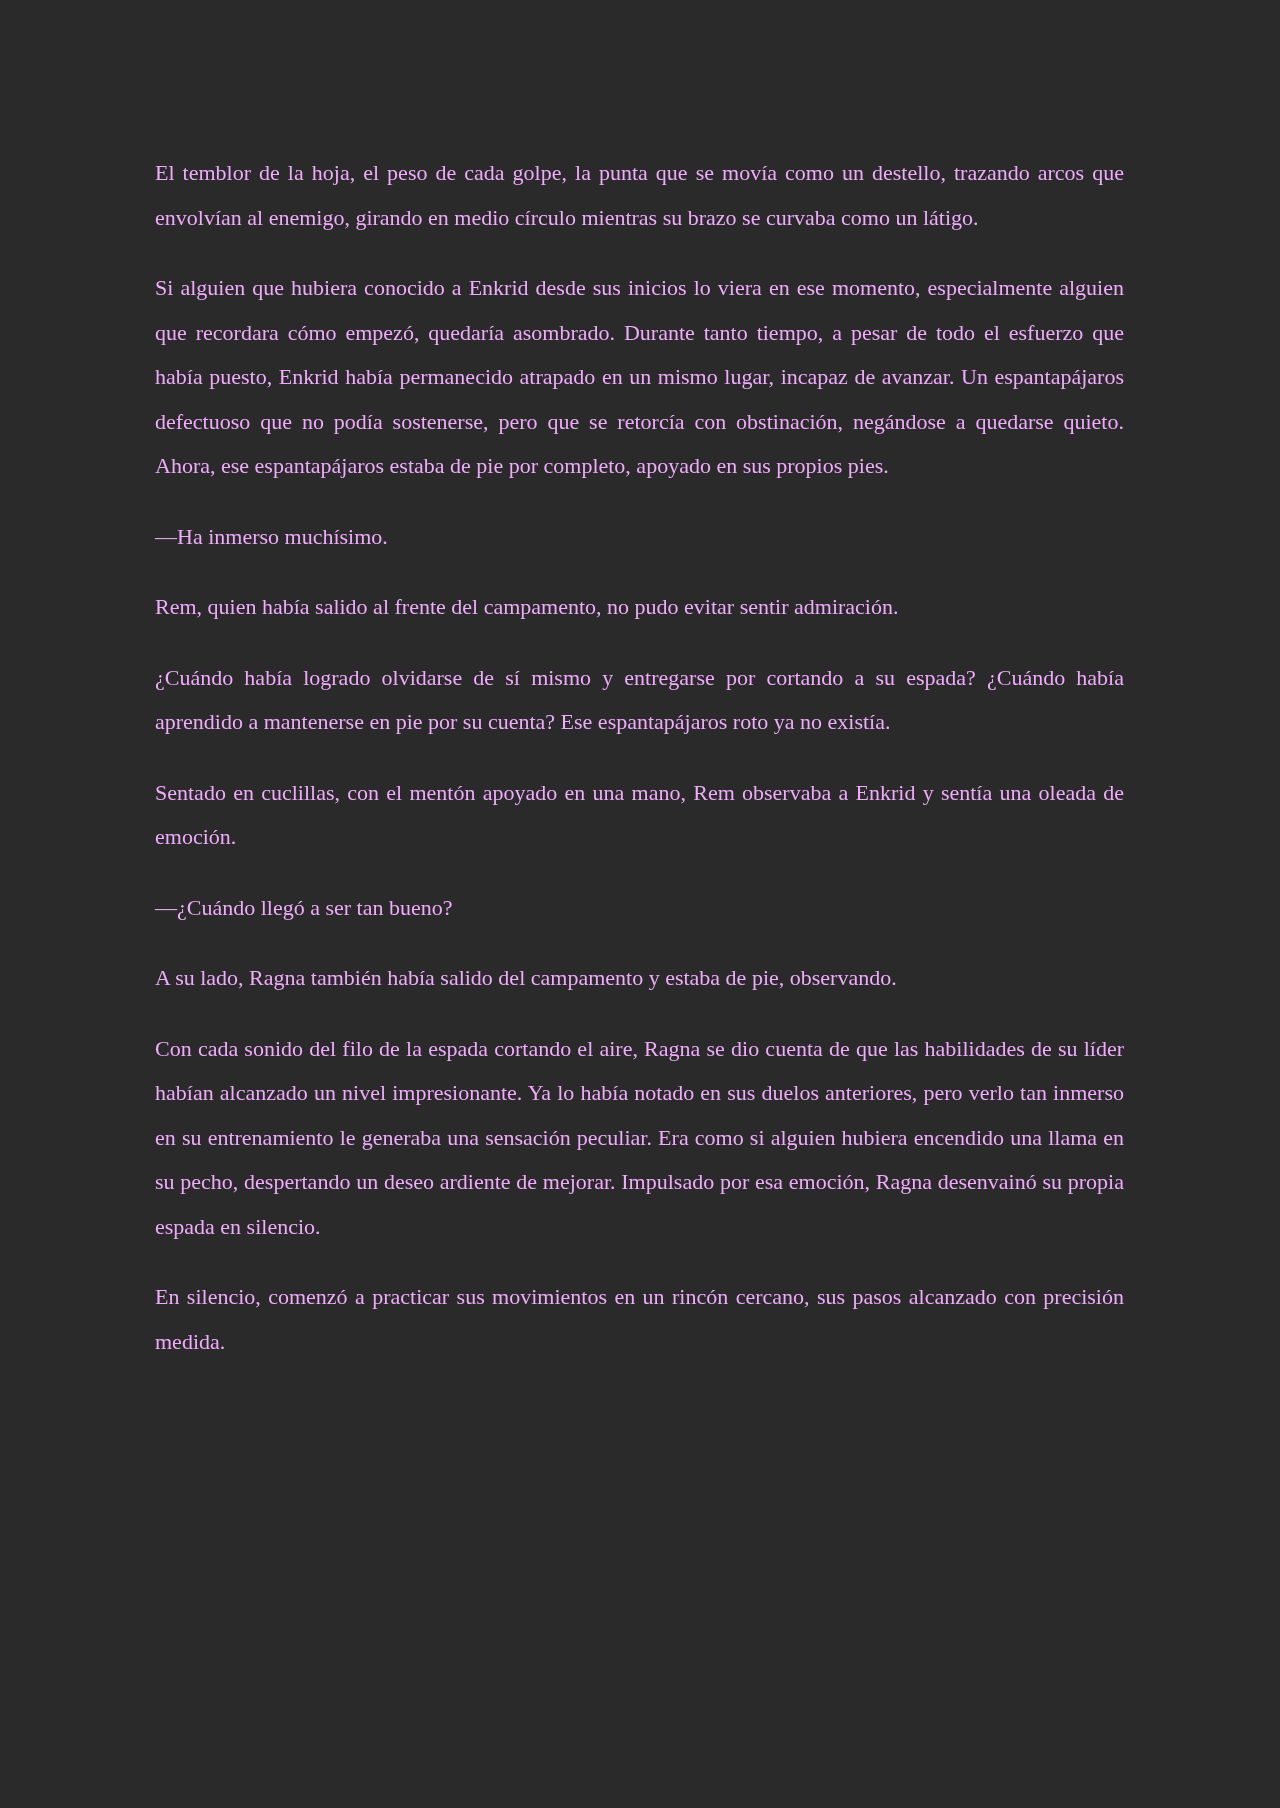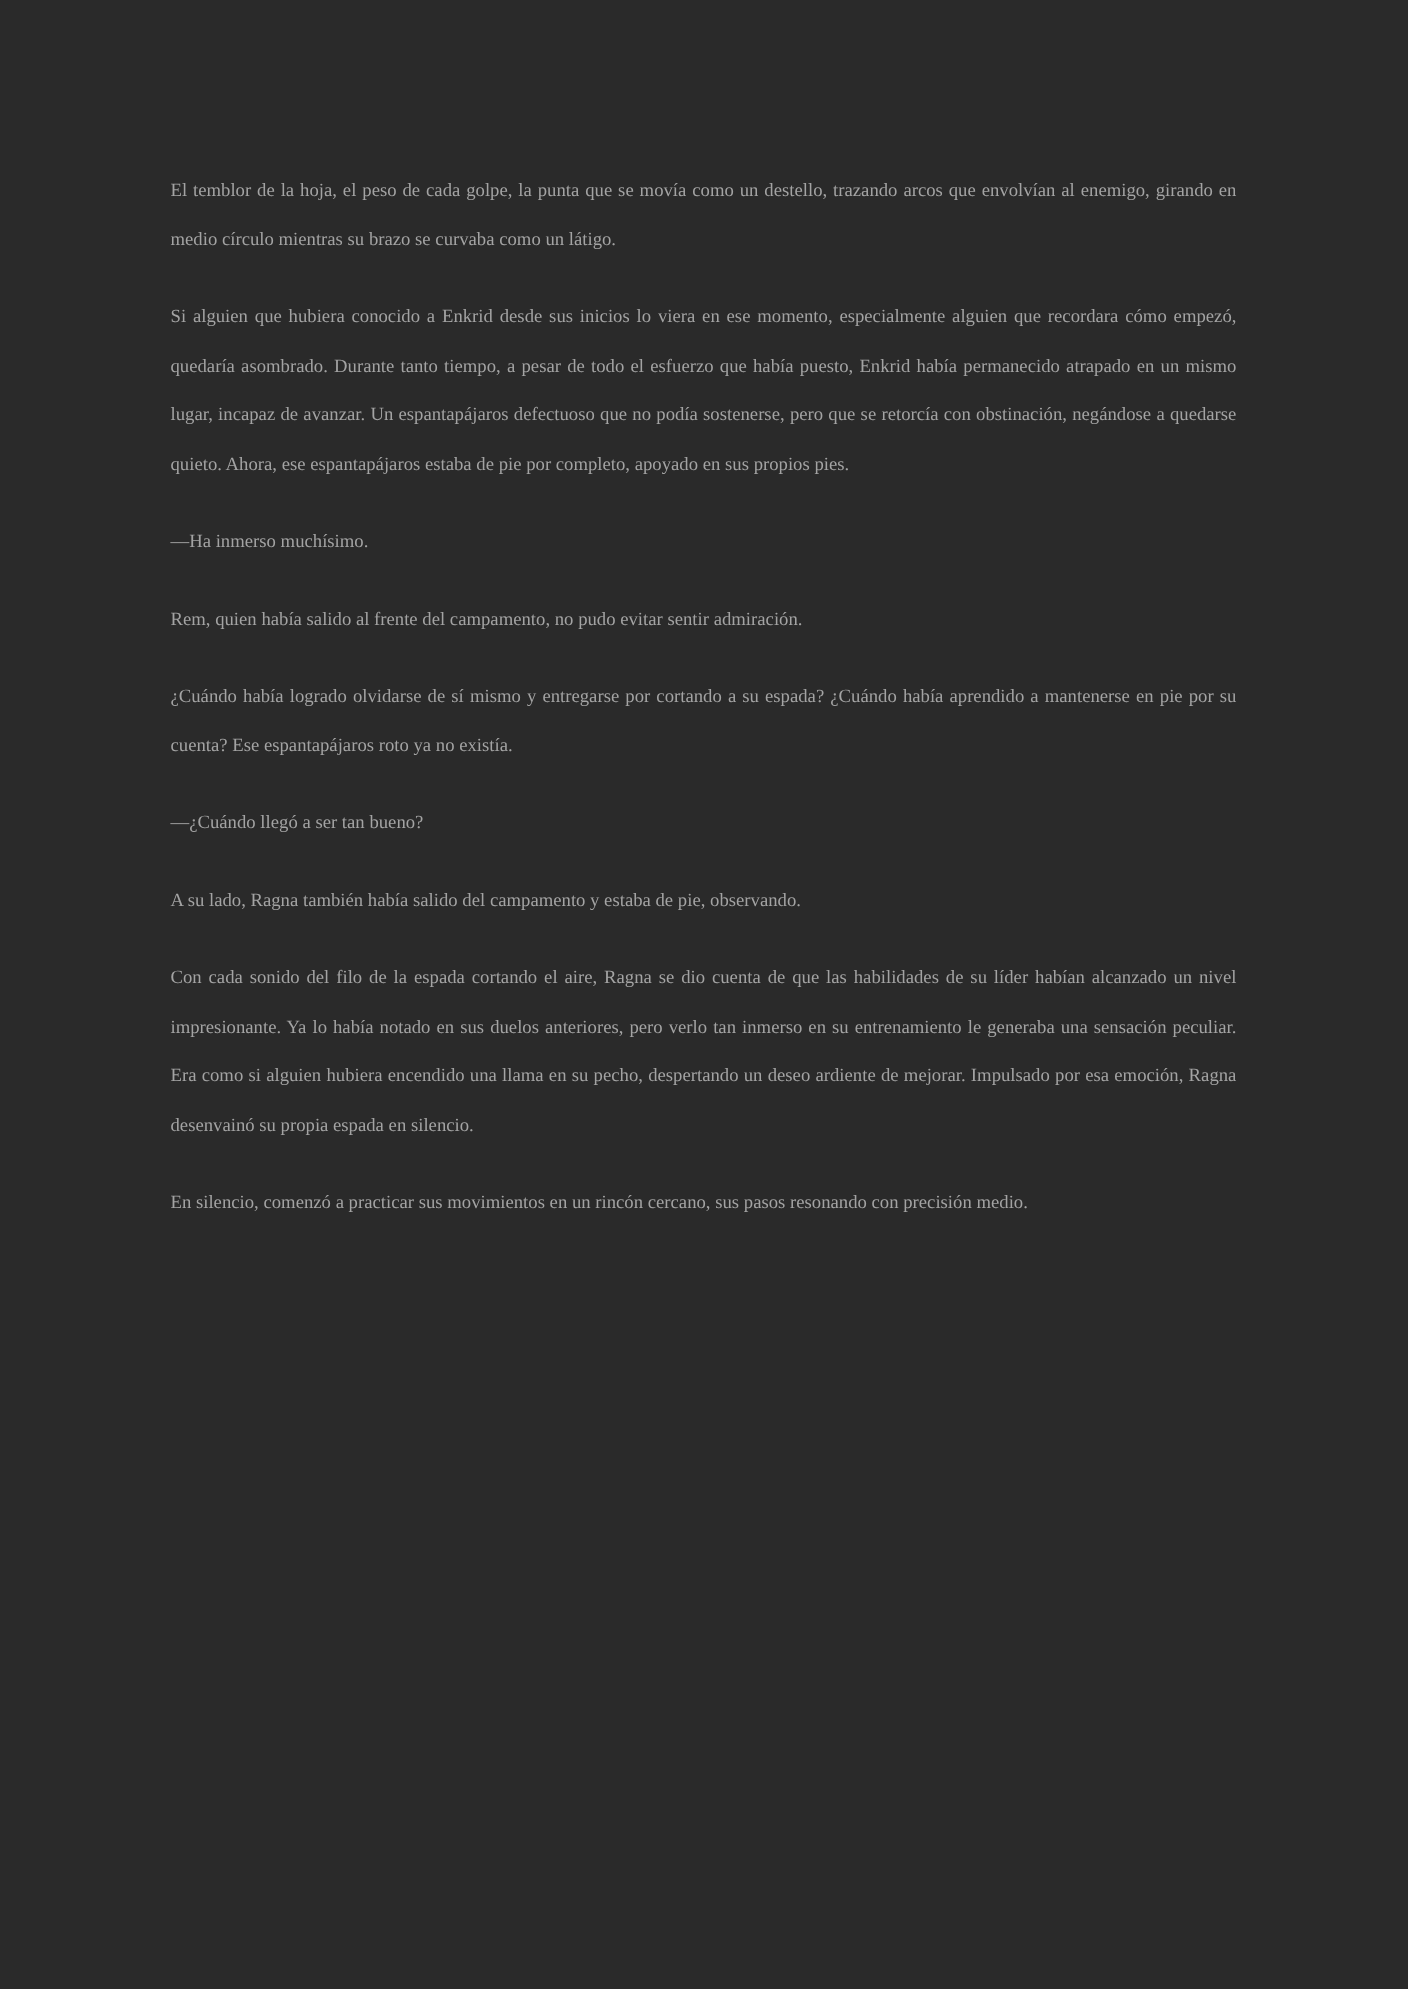--- a/index.html
+++ b/index.html
@@ -14,34 +14,35 @@
     }
     .reader {
       position: absolute;
       left: 155px;
       top: 151px;
       width: 969px;
     }
     .reader p {
       margin: 0 0 26px 0;
       font-family: "Liberation Serif", "DejaVu Serif", serif;
-      font-size: 17px;
+      font-size: 22px;
       line-height: 44.5px;
-      color: #a3a3a3;
+      color: #f0abfc;
       text-align: justify;
       letter-spacing: 0;
       word-spacing: 0;
     }
   </style>
 </head>
 <body>
 
 <main class="reader">
   <p>El temblor de la hoja, el peso de cada golpe, la punta que se movía como un destello, trazando arcos que envolvían al enemigo, girando en medio círculo mientras su brazo se curvaba como un látigo.</p>
   <p>Si alguien que hubiera conocido a Enkrid desde sus inicios lo viera en ese momento, especialmente alguien que recordara cómo empezó, quedaría asombrado. Durante tanto tiempo, a pesar de todo el esfuerzo que había puesto, Enkrid había permanecido atrapado en un mismo lugar, incapaz de avanzar.  Un espantapájaros defectuoso que no podía sostenerse, pero que se retorcía con obstinación, negándose a quedarse quieto. Ahora, ese espantapájaros estaba de pie por completo, apoyado en sus propios pies.</p>
   <p>—Ha inmerso muchísimo.</p>
   <p>Rem, quien había salido al frente del campamento, no pudo evitar sentir admiración.</p>
   <p>¿Cuándo había logrado olvidarse de sí mismo y entregarse por cortando a su espada? ¿Cuándo había aprendido a mantenerse en pie por su cuenta? Ese espantapájaros roto ya no existía.</p>
+  <p>Sentado en cuclillas, con el mentón apoyado en una mano, Rem observaba a Enkrid y sentía una oleada de emoción.</p>
   <p>—¿Cuándo llegó a ser tan bueno?</p>
   <p>A su lado, Ragna también había salido del campamento y estaba de pie, observando.</p>
   <p>Con cada sonido del filo de la espada cortando el aire, Ragna se dio cuenta de que las habilidades de su líder habían alcanzado un nivel impresionante. Ya lo había notado en sus duelos anteriores, pero verlo tan inmerso en su entrenamiento le generaba una sensación peculiar. Era como si alguien hubiera encendido una llama en su pecho, despertando un deseo ardiente de mejorar. Impulsado por esa emoción, Ragna desenvainó su propia espada en silencio.</p>
-  <p>En silencio, comenzó a practicar sus movimientos en un rincón cercano, sus pasos resonando con precisión medio.</p>
+  <p>En silencio, comenzó a practicar sus movimientos en un rincón cercano, sus pasos alcanzado con precisión medida.</p>
 </main>
 
 </body></html>

